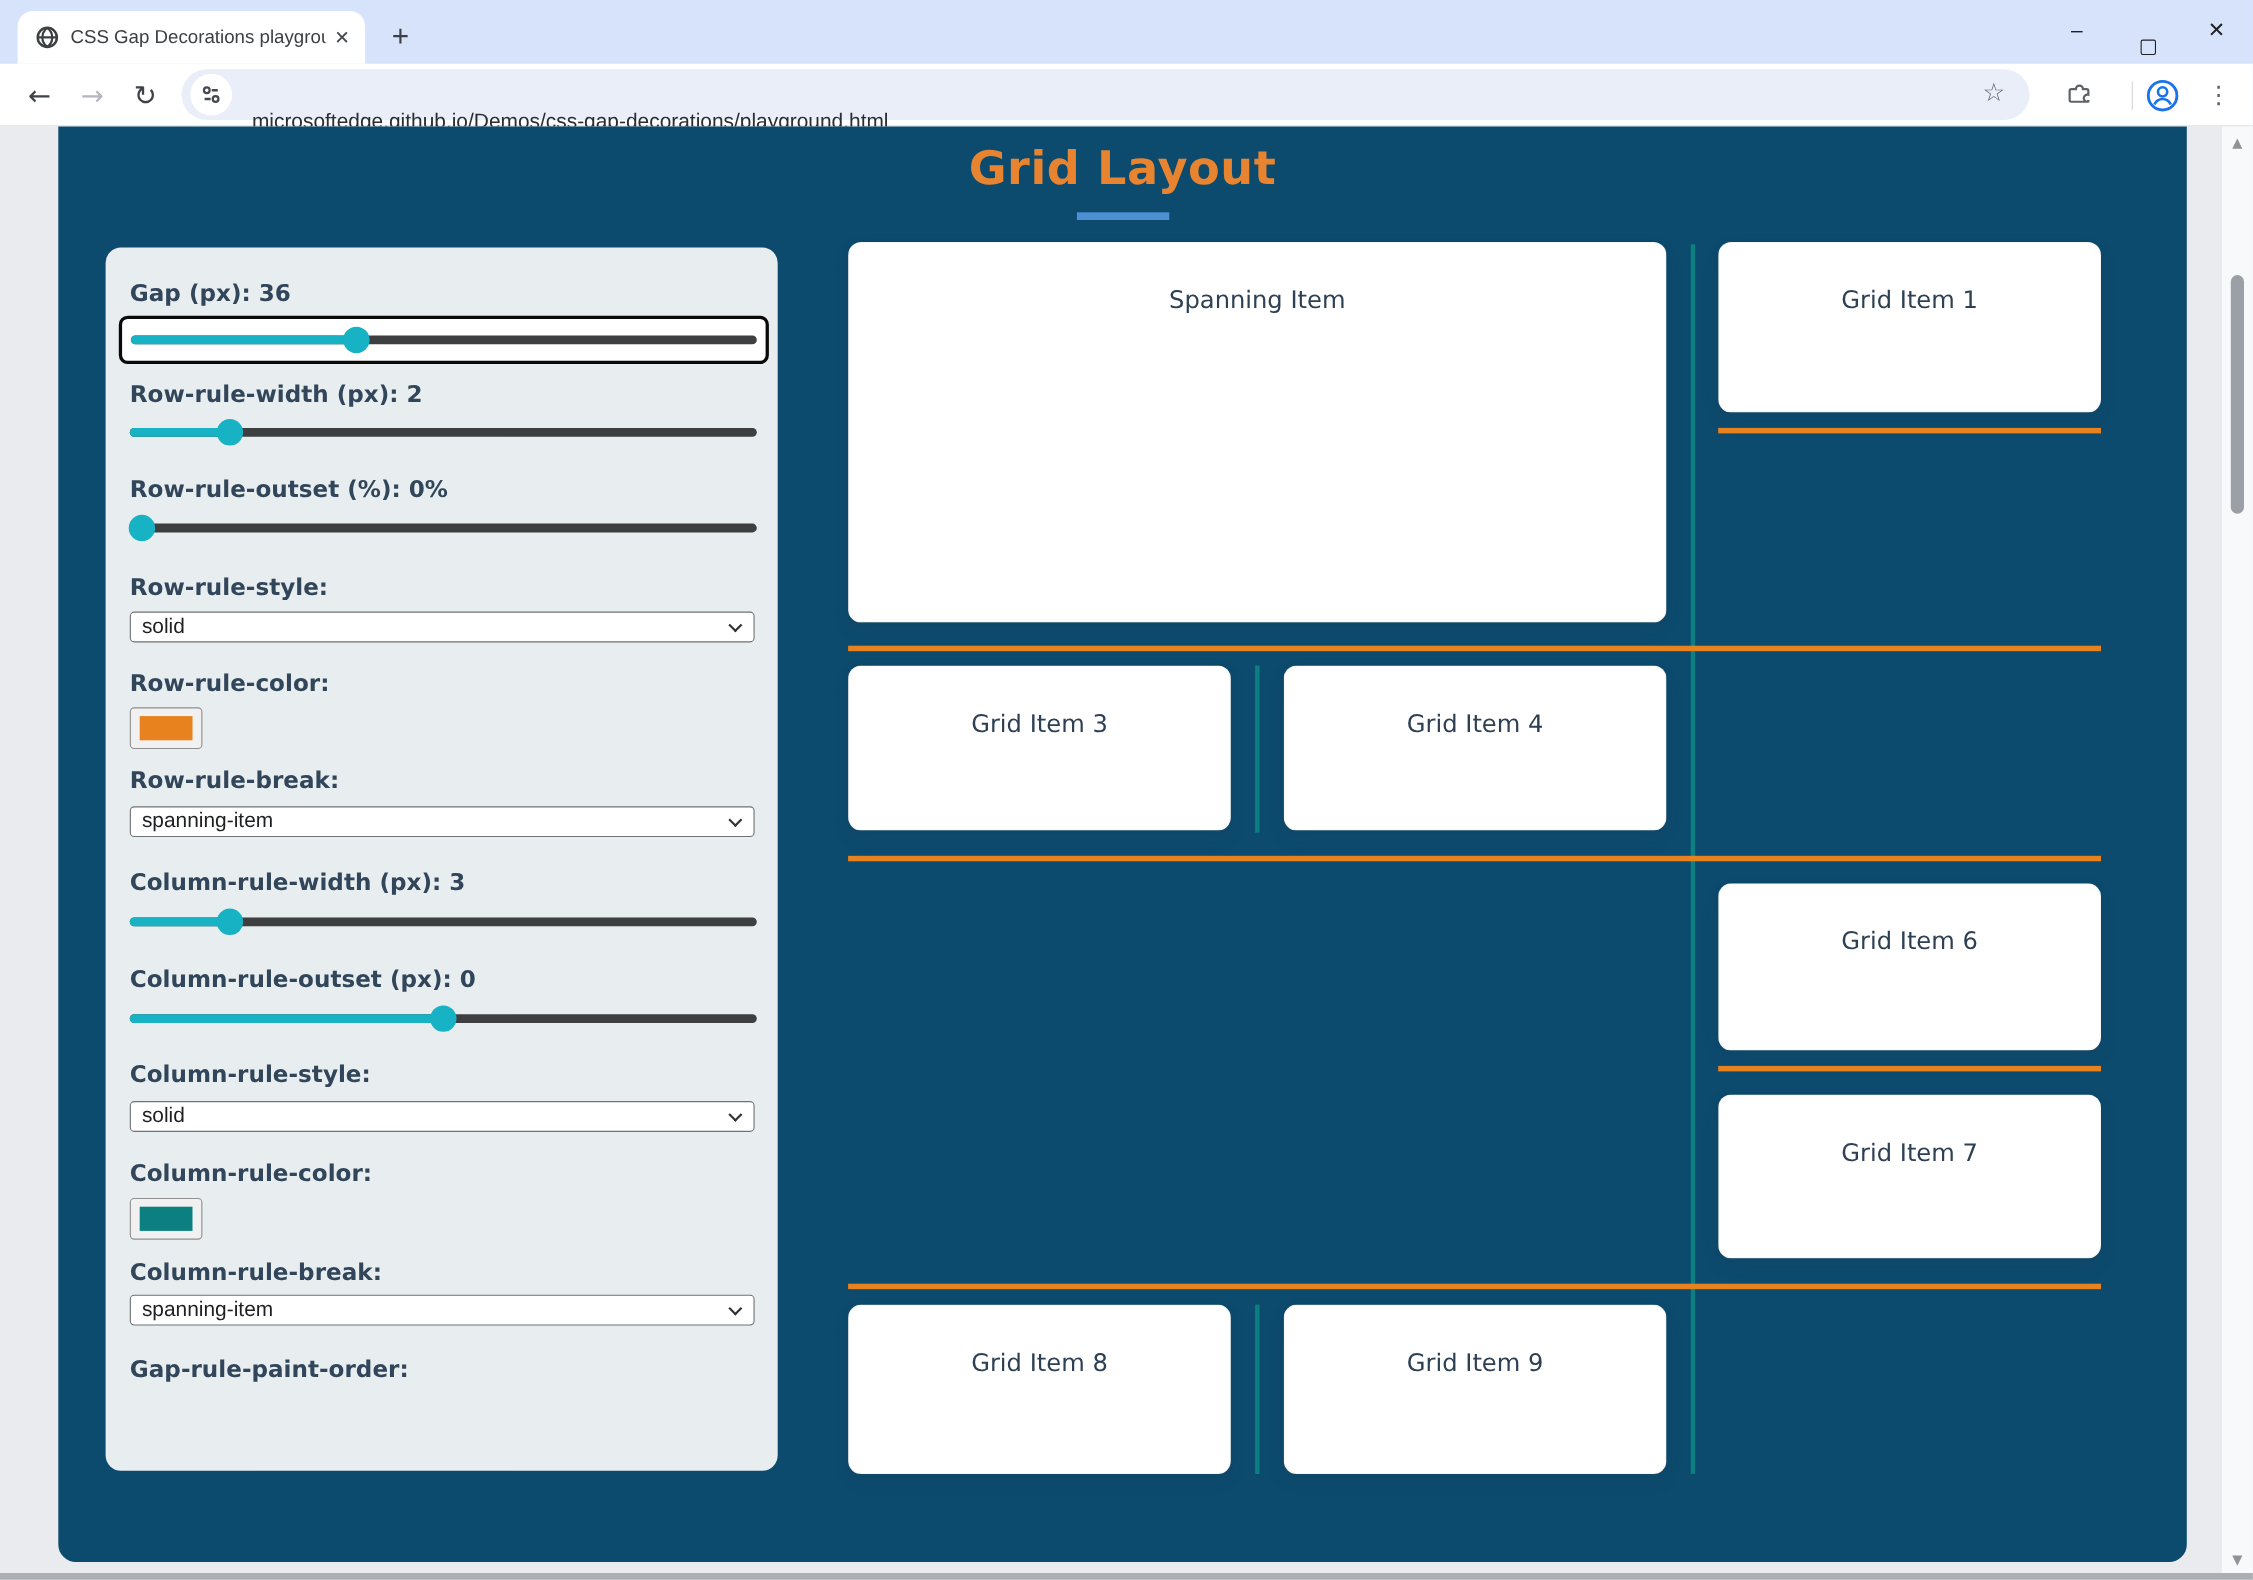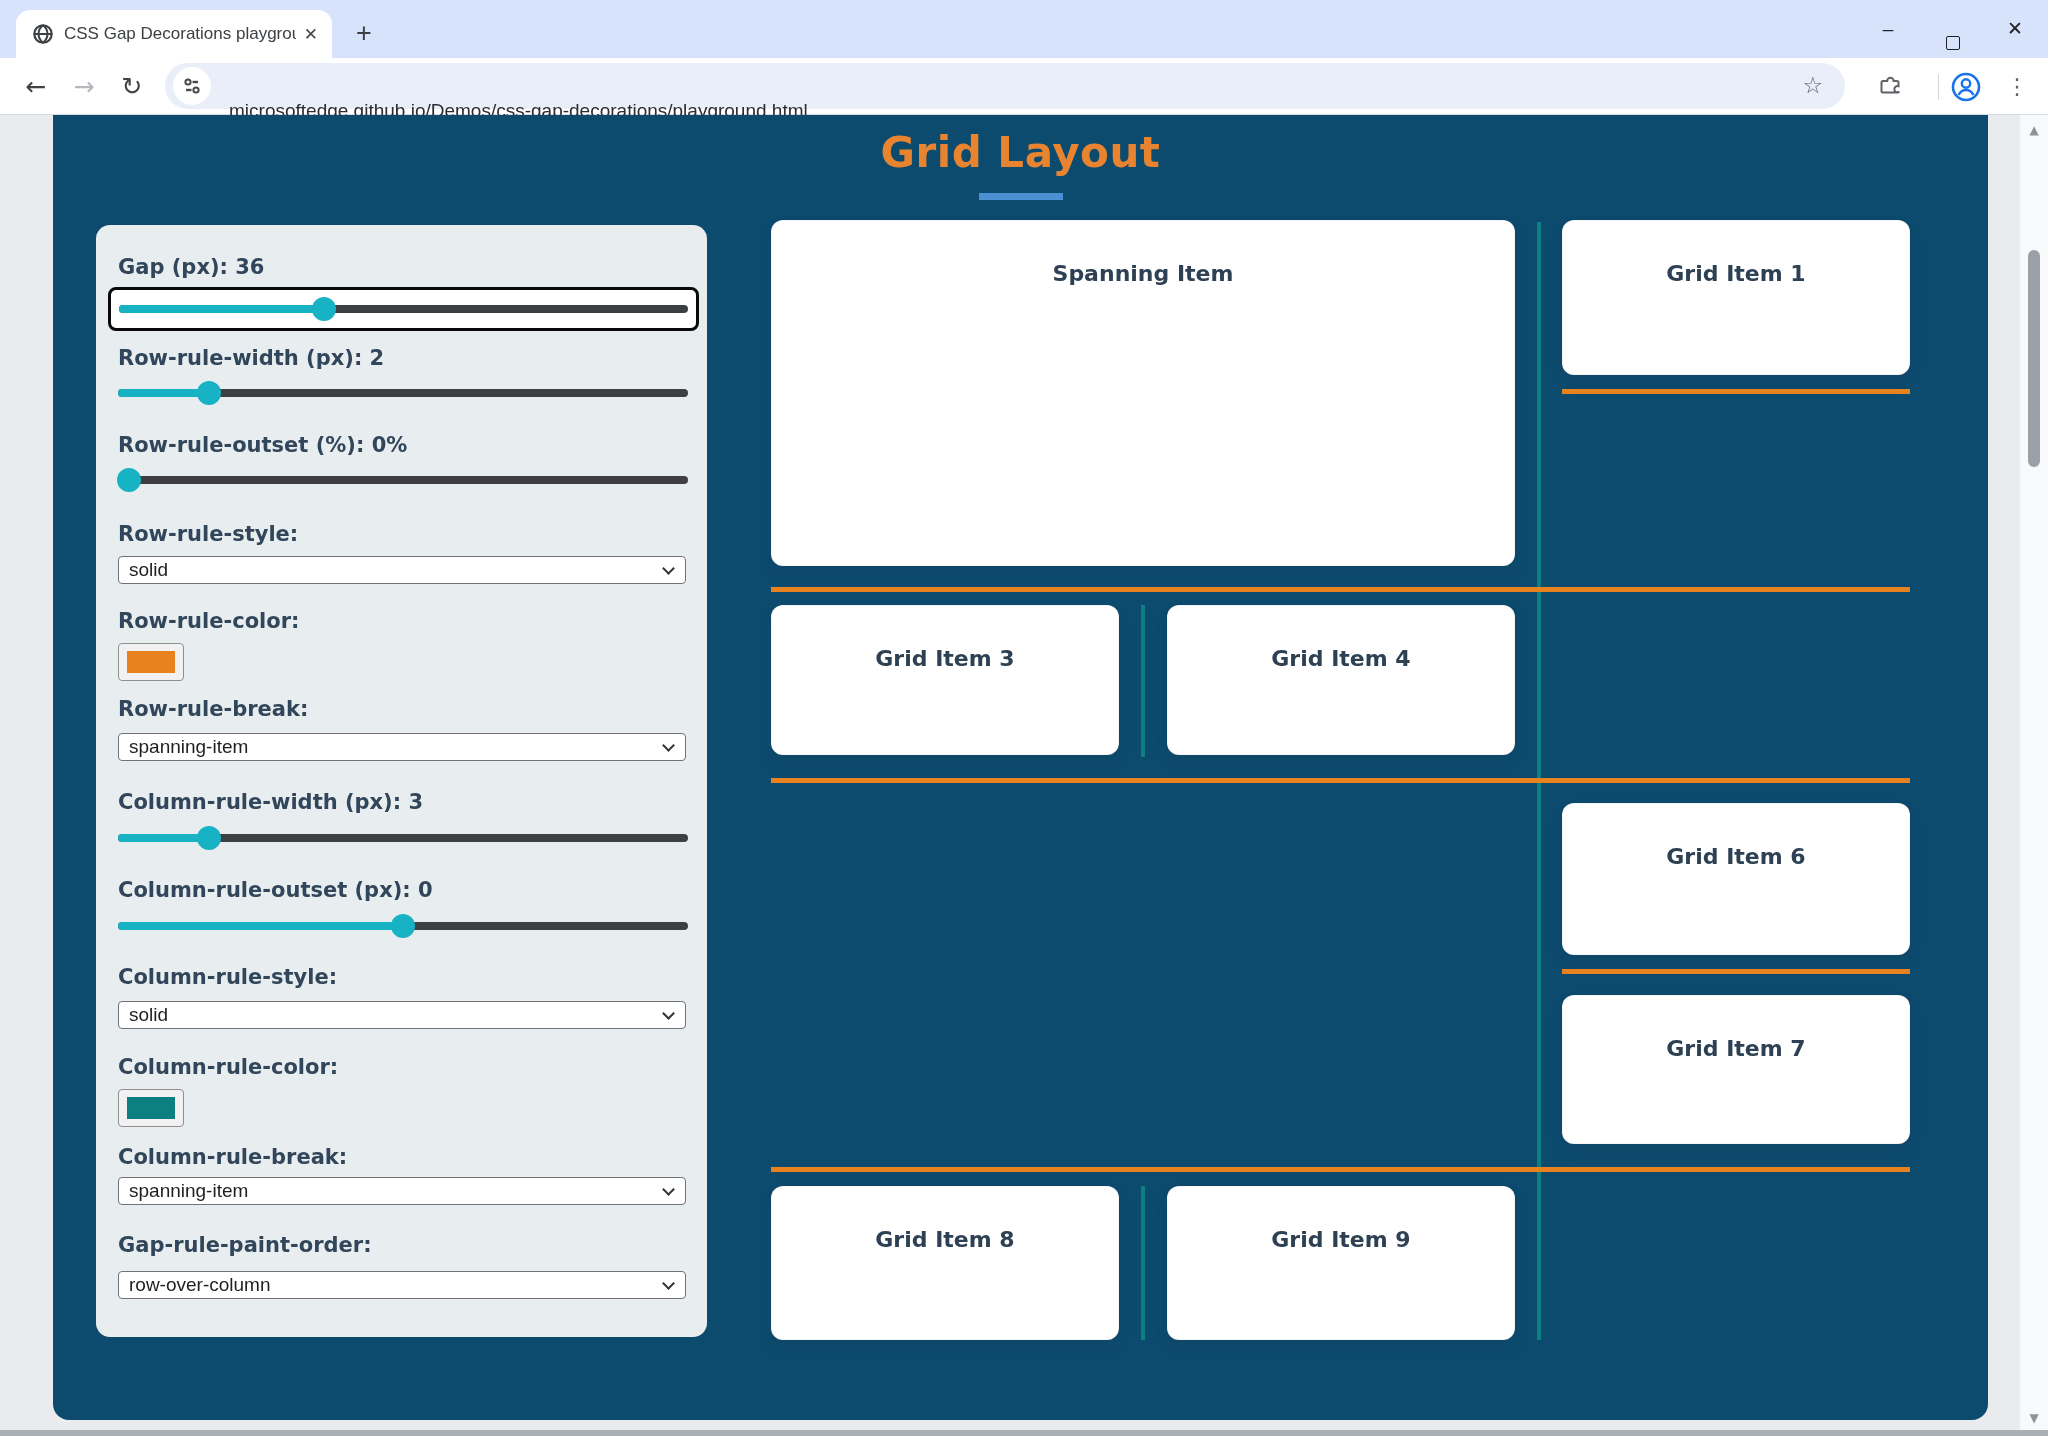--- a/index.html
+++ b/index.html
@@ -61,21 +61,21 @@
                transform:rotate(45deg); }
   .swatch { position:absolute; left:22px; width:66px; height:38px; background:#f1f1f1;
             border:1px solid #8f8f8f; border-radius:4px; }
   .swatch .chip { position:absolute; left:8px; right:8px; top:7px; bottom:7px; }
 
   
   #grid { position:absolute; left:718px; top:105px; width:1139px; height:1125px; }
   .card { position:absolute; background:#fff; border:1px solid rgba(0,0,0,.04); border-radius:12px;
           box-shadow:0 1px 3px rgba(60,64,67,.08), 0 7px 16px rgba(60,64,67,.09); }
   .card span { position:absolute; left:0; right:0; top:40px; text-align:center;
-               font-size:22px; font-weight:700; color:#2e4154; }
+               font-size:22px; font-weight:400; color:#2e4154; }
   .rule { position:absolute; }
 
   
   #vscroll { position:absolute; left:2020px; top:115px; width:28px; height:1315px; background:#f7f9fa; }
   #vthumb { position:absolute; left:8px; top:135px; width:12px; height:217px; background:#9aa0a5; border-radius:6px; }
   .sarrow { position:absolute; left:0; width:28px; text-align:center; font-size:12px; color:#8f9398;
             font-family:"DejaVu Sans", sans-serif; }
   #hbar { position:absolute; left:0; top:1430px; width:2048px; height:6px; background:#abaeb2; }
 </style>
 </head>
@@ -200,24 +200,20 @@
         <div class="chip" style="background: rgb(12, 128, 128);"></div>
       </div>
 
       <div class="lbl" style="top:920px">Column-rule-break:</div>
       <div class="sel" style="top:952px">
         <span>spanning-item</span>
         <span class="chev"></span>
       </div>
 
       <div class="lbl" style="top:1008px">Gap-rule-paint-order:</div>
-      <div class="sel" style="top:1046px">
-        <span>row-over-column</span>
-        <span class="chev"></span>
-      </div>
     </div>
 
     <div id="grid">
 
       <div class="rule" style="left: 766px; top: 2px; width: 4px; height: 1118px; background: rgb(12, 128, 128);"></div>
       <div class="rule" style="left: 370px; top: 385px; width: 4px; height: 152px; background: rgb(12, 128, 128);"></div>
       <div class="rule" style="left: 370px; top: 966px; width: 4px; height: 154px; background: rgb(12, 128, 128);"></div>
 
       <div class="card" style="left:0;top:0;width:744px;height:346px">
         <span>Spanning Item</span>

